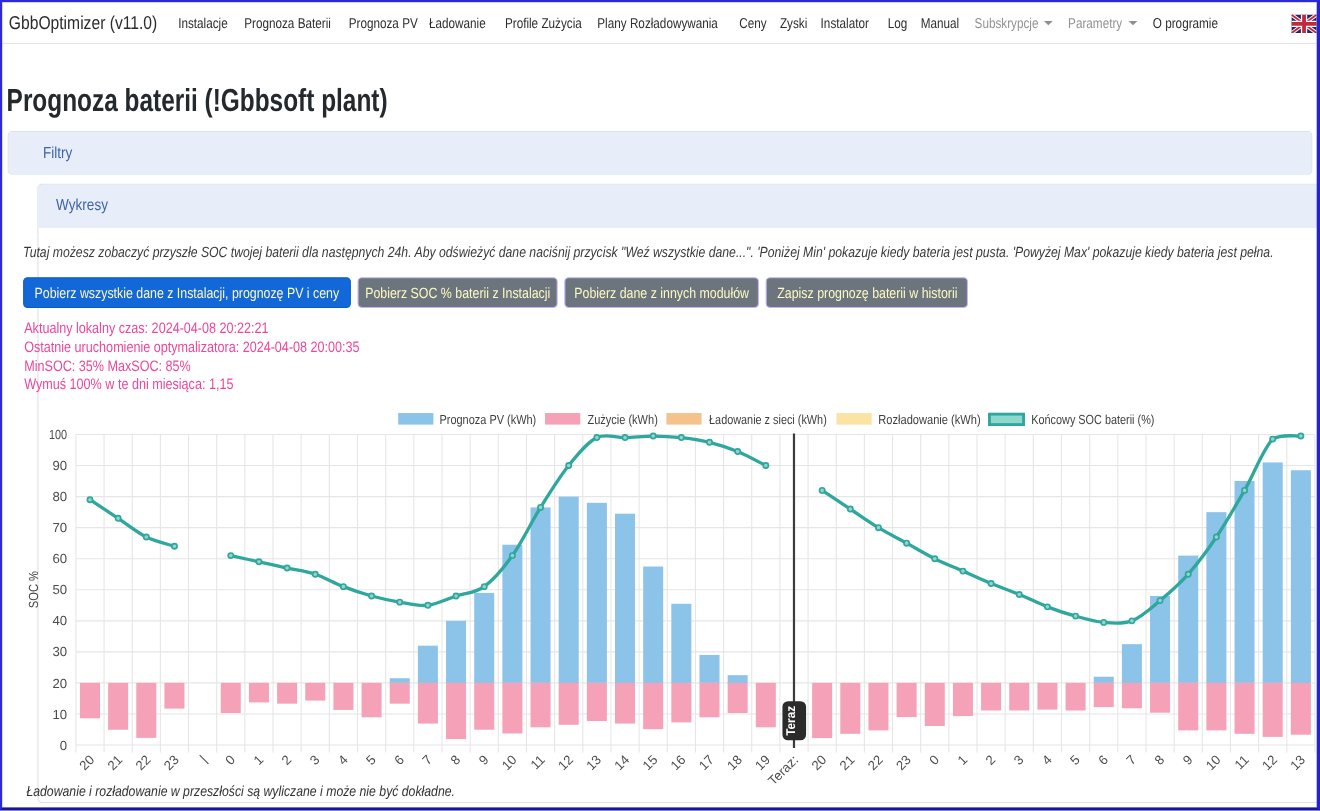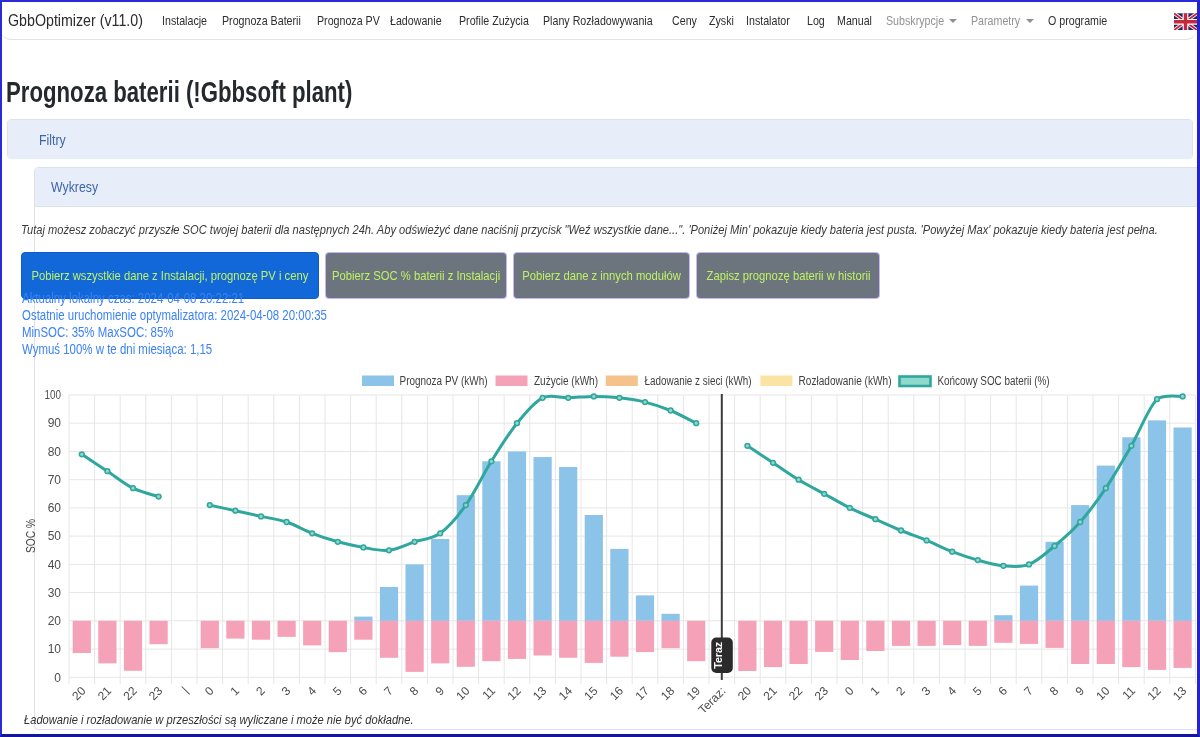--- a/index.html
+++ b/index.html
@@ -1,34 +1,34 @@
 <!DOCTYPE html>
 <html lang="pl"><head>
 <meta charset="utf-8">
 <title>GbbOptimizer</title>
 <style>
 * { box-sizing:border-box; margin:0; padding:0; }
 html,body { width:1200px; height:737px; background:#fff; font-family:"Liberation Sans",sans-serif; overflow:hidden; position:relative; }
 .frame { position:absolute; left:0; top:0; width:1200px; height:737px; border-style:solid; border-width:2px 3px 3px 2px; border-color:#2a2ad6 #2324cf #16169b #2a2ad6; z-index:50; pointer-events:none; }
-.navbar { position:absolute; left:0px; top:2px; width:1197px; height:38px; background:#fff; border-bottom:1px solid #e4e4e4;border-radius:11px; }
+.navbar { position:absolute; left:0px; top:2px; width:1197px; height:38px; background:#fff; border-bottom:1px solid #e4e4e4; }
 .brand { position:absolute; left:8px; top:0; line-height:37px; font-size:17px; color:#2b2b2b; transform:scaleX(0.837); transform-origin:0 50%; white-space:nowrap; }
 .nl { position:absolute; top:0; line-height:37px; font-size:13px; color:#2e2e2e; transform:scaleX(0.82); transform-origin:0 50%; white-space:nowrap; }
 .nl.mut { color:#929292; }
 .caret { position:absolute; top:17px; width:0; height:0; border-left:4px solid transparent; border-right:4px solid transparent; border-top:4.5px solid #8f8f8f; }
 .flagwrap { position:absolute; left:1174px; top:10.5px; }
 h1 { position:absolute; left:6px; top:76px; font-size:29px; font-weight:bold; color:#24292e; transform:scaleX(0.765); transform-origin:0 0; white-space:nowrap; }
 .card { position:absolute; left:7px; width:1186px; background:#fff; border:1px solid #dde2e8; border-radius:4px; }
 .card-h { height:39px; background:#e8eef9; display:flex; align-items:center; color:#3c64a8; font-size:14.5px; padding-left:16px; border-radius:3px 3px 0 0; }
 .sx { display:inline-block; transform-origin:0 50%; white-space:nowrap; }
 .intro { position:absolute; left:21px; top:222px; font-size:13.4px; font-style:italic; color:#3a3a3a; white-space:nowrap; }
-.btn { position:absolute; top:252px; height:47px; font-size:13.4px; color:#bef264; border-radius:4px; display:flex; align-items:center; justify-content:center; white-space:nowrap; }
+.btn { position:absolute; top:252px; height:28px; font-size:13.4px; color:#fef9c3; border-radius:4px; display:flex; align-items:center; justify-content:center; white-space:nowrap; }
 .btn .sx { transform-origin:50% 50%; }
 .btn-p { background:#1268d8; border:1px solid #0f5ec6; }
 .btn-s { background:#6c757d; border:1px solid #c4b5fd; }
-.info { position:absolute; left:22px; top:289.5px; font-size:13.8px; color:#3b82f6; line-height:17.2px; }
+.info { position:absolute; left:22px; top:289.5px; font-size:13.8px; color:#ec4899; line-height:17.2px; }
 .footnote { position:absolute; left:24px; top:712px; font-size:13.2px; font-style:italic; color:#333; white-space:nowrap; }
 </style>
 </head>
 <body>
 <div class="navbar">
   <span class="brand">GbbOptimizer (v11.0)</span>
   <span class="nl" style="left:161.5px">Instalacje</span>
     <span class="nl" style="left:221.5px">Prognoza Baterii</span>
     <span class="nl" style="left:316.5px">Prognoza PV</span>
     <span class="nl" style="left:389.5px">Ładowanie</span>

